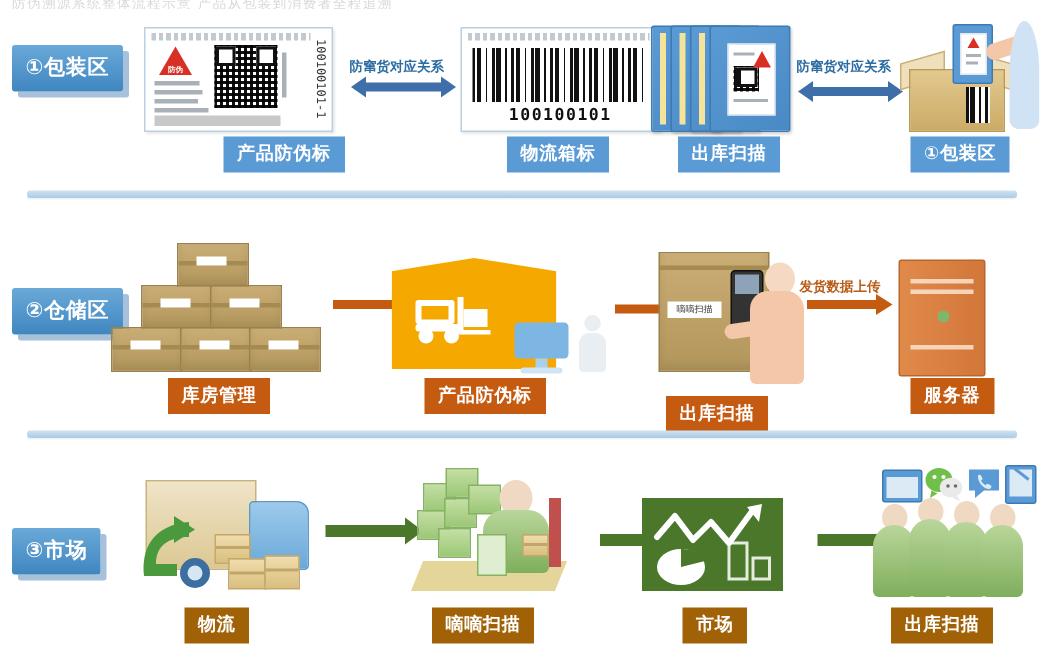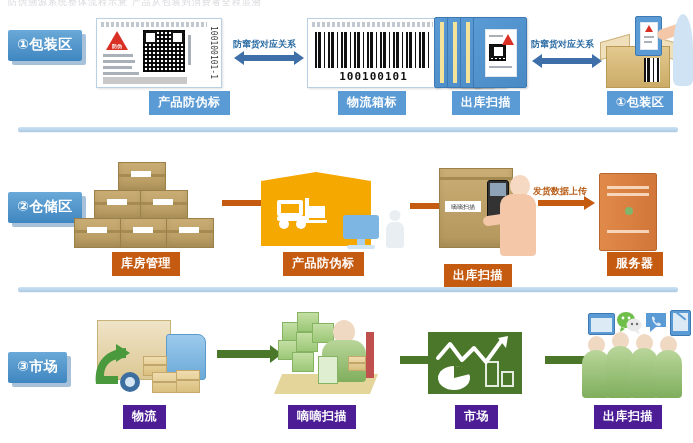--- a/index.html
+++ b/index.html
@@ -28,21 +28,21 @@
   .badge.b1{left:8px;top:30px;}
   .badge.b2{left:8px;top:192px;}
   .badge.b3{left:8px;top:352px;}
 
   
   .chip{position:absolute;color:#fff;font-size:12px;font-weight:bold;
         padding:3px 9px 4px 9px;white-space:nowrap;letter-spacing:.5px;
         text-align:center;}
   .chip.blue{background:#5b9bd5;}
   .chip.orange{background:#c55a11;}
-  .chip.green{background:#4c1d95;}
+  .chip.green{background:#a16207;}
 
   
   .arrlabel{position:absolute;font-size:9px;font-weight:bold;white-space:nowrap;}
   .arrlabel.blue{color:#2e6da4;}
   .arrlabel.orange{color:#b85c17;}
 
   
   .arrow{position:absolute;height:6px;}
   .arrow .shaft{position:absolute;left:0;top:0;height:6px;width:100%;}
   .arrow .headR{position:absolute;right:-9px;top:-4px;width:0;height:0;

